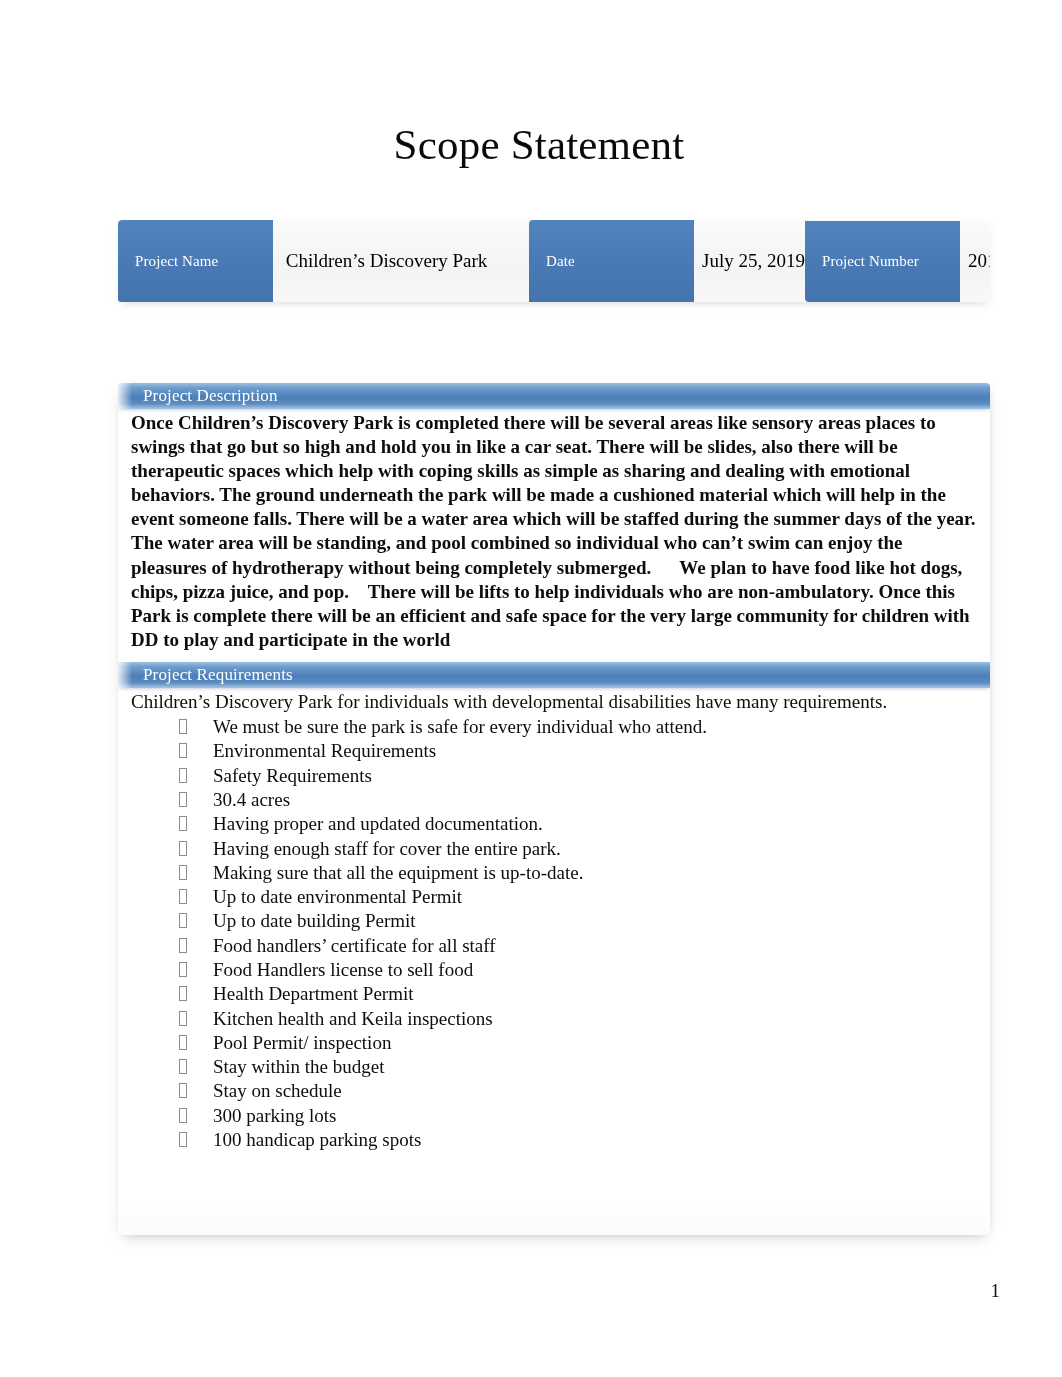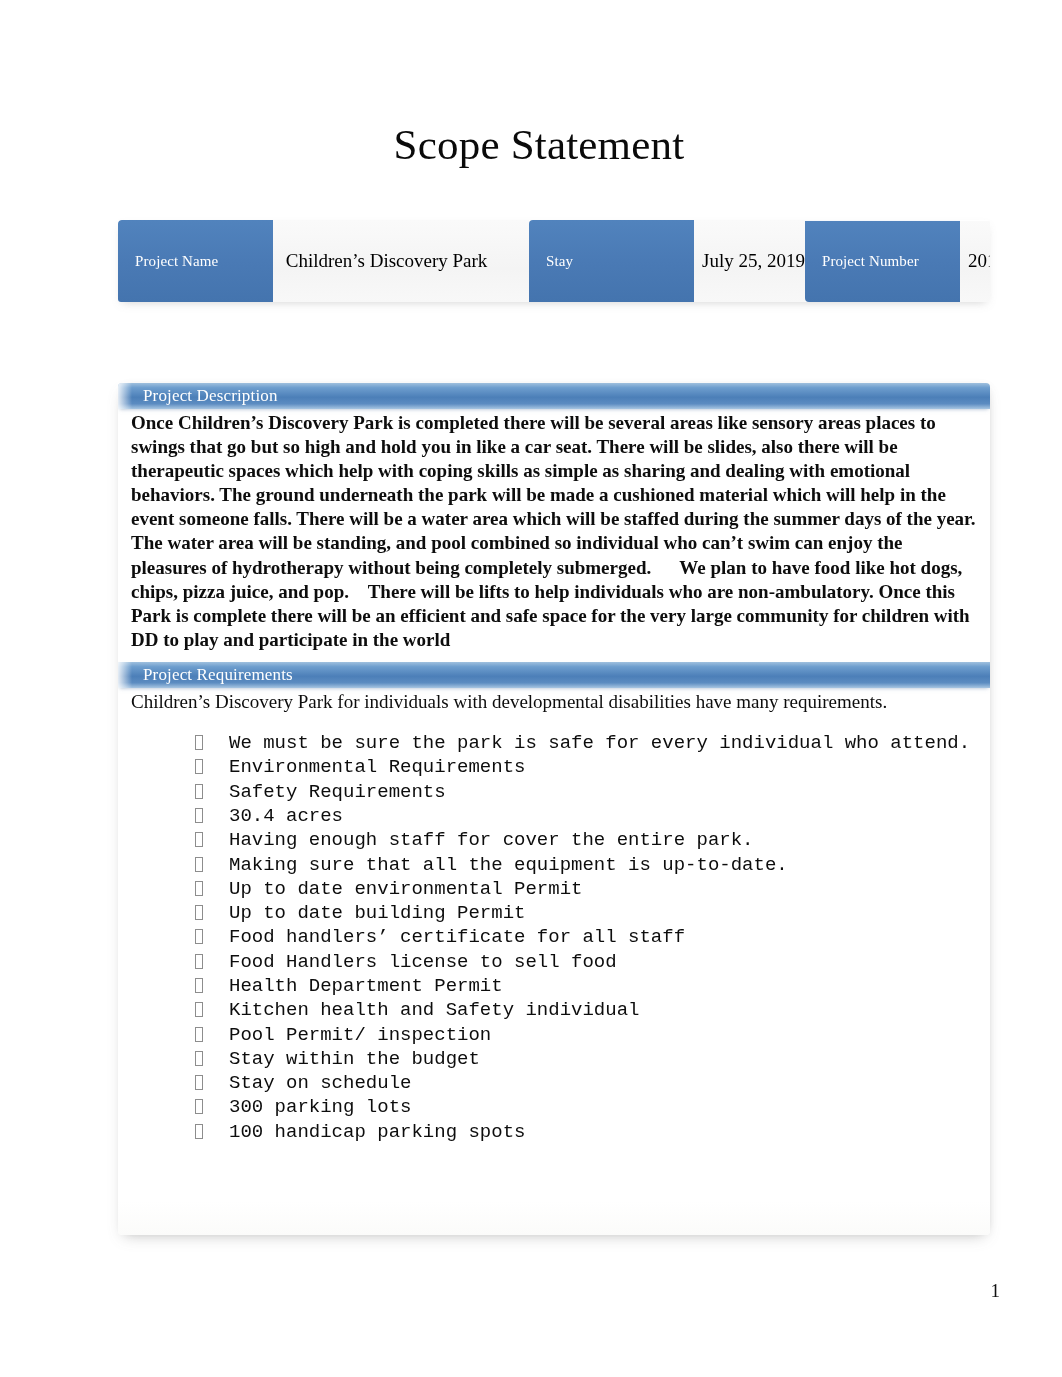--- a/index.html
+++ b/index.html
@@ -145,23 +145,22 @@
 
   .req-intro {
     font-size: 19px;
     line-height: 24.1px;
     padding: 2px 10px 0 13px;
     color: #0d0d0d;
   }
 
   ul.req-list {
     list-style: none;
-    margin: 17px;
+    margin: 1px;
     padding: 0 0 0 13px;
-    font-family: Liberation Mono, monospace;
   }
   ul.req-list li {
     font-size: 19px;
     line-height: 24.3px;
     display: flex;
     align-items: flex-start;
     color: #0d0d0d;
   }
   .bullet-box {
     flex: 0 0 auto;
@@ -188,21 +187,21 @@
 
 <div class="page">
 
   <div class="doc-title">Scope Statement</div>
 
   <div class="info-table">
 
     <div class="info-row">
       <div class="lbl first">Project Name</div>
       <div class="val mid"> Children’s Discovery Park</div>
-      <div class="lbl mid-lbl first">Stay</div>
+      <div class="lbl mid-lbl first">Date</div>
       <div class="val">July 25, 2019</div>
     </div>
 
     <div class="info-row">
       <div class="lbl last">Project Number</div>
       <div class="val mid">2019-0001</div>
       <div class="lbl mid-lbl last">Project Manager</div>
       <div class="val">Keila Perez</div>
     </div>
 
@@ -230,20 +229,24 @@
         <li>
           <span class="bullet-box"></span>
           <span class="li-text">Safety Requirements</span>
         </li>
         <li>
           <span class="bullet-box"></span>
           <span class="li-text">30.4 acres</span>
         </li>
         <li>
           <span class="bullet-box"></span>
+          <span class="li-text">Having proper and updated documentation.</span>
+        </li>
+        <li>
+          <span class="bullet-box"></span>
           <span class="li-text">Having enough staff for cover the entire park.</span>
         </li>
         <li>
           <span class="bullet-box"></span>
           <span class="li-text">Making sure that all the equipment is up-to-date.</span>
         </li>
         <li>
           <span class="bullet-box"></span>
           <span class="li-text">Up to date environmental Permit</span>
         </li>
@@ -258,21 +261,21 @@
         <li>
           <span class="bullet-box"></span>
           <span class="li-text">Food Handlers license to sell food</span>
         </li>
         <li>
           <span class="bullet-box"></span>
           <span class="li-text">Health Department Permit</span>
         </li>
         <li>
           <span class="bullet-box"></span>
-          <span class="li-text">Kitchen health and Safety individual</span>
+          <span class="li-text">Kitchen health and Keila inspections</span>
         </li>
         <li>
           <span class="bullet-box"></span>
           <span class="li-text">Pool Permit/ inspection</span>
         </li>
         <li>
           <span class="bullet-box"></span>
           <span class="li-text">Stay within the budget</span>
         </li>
         <li>

